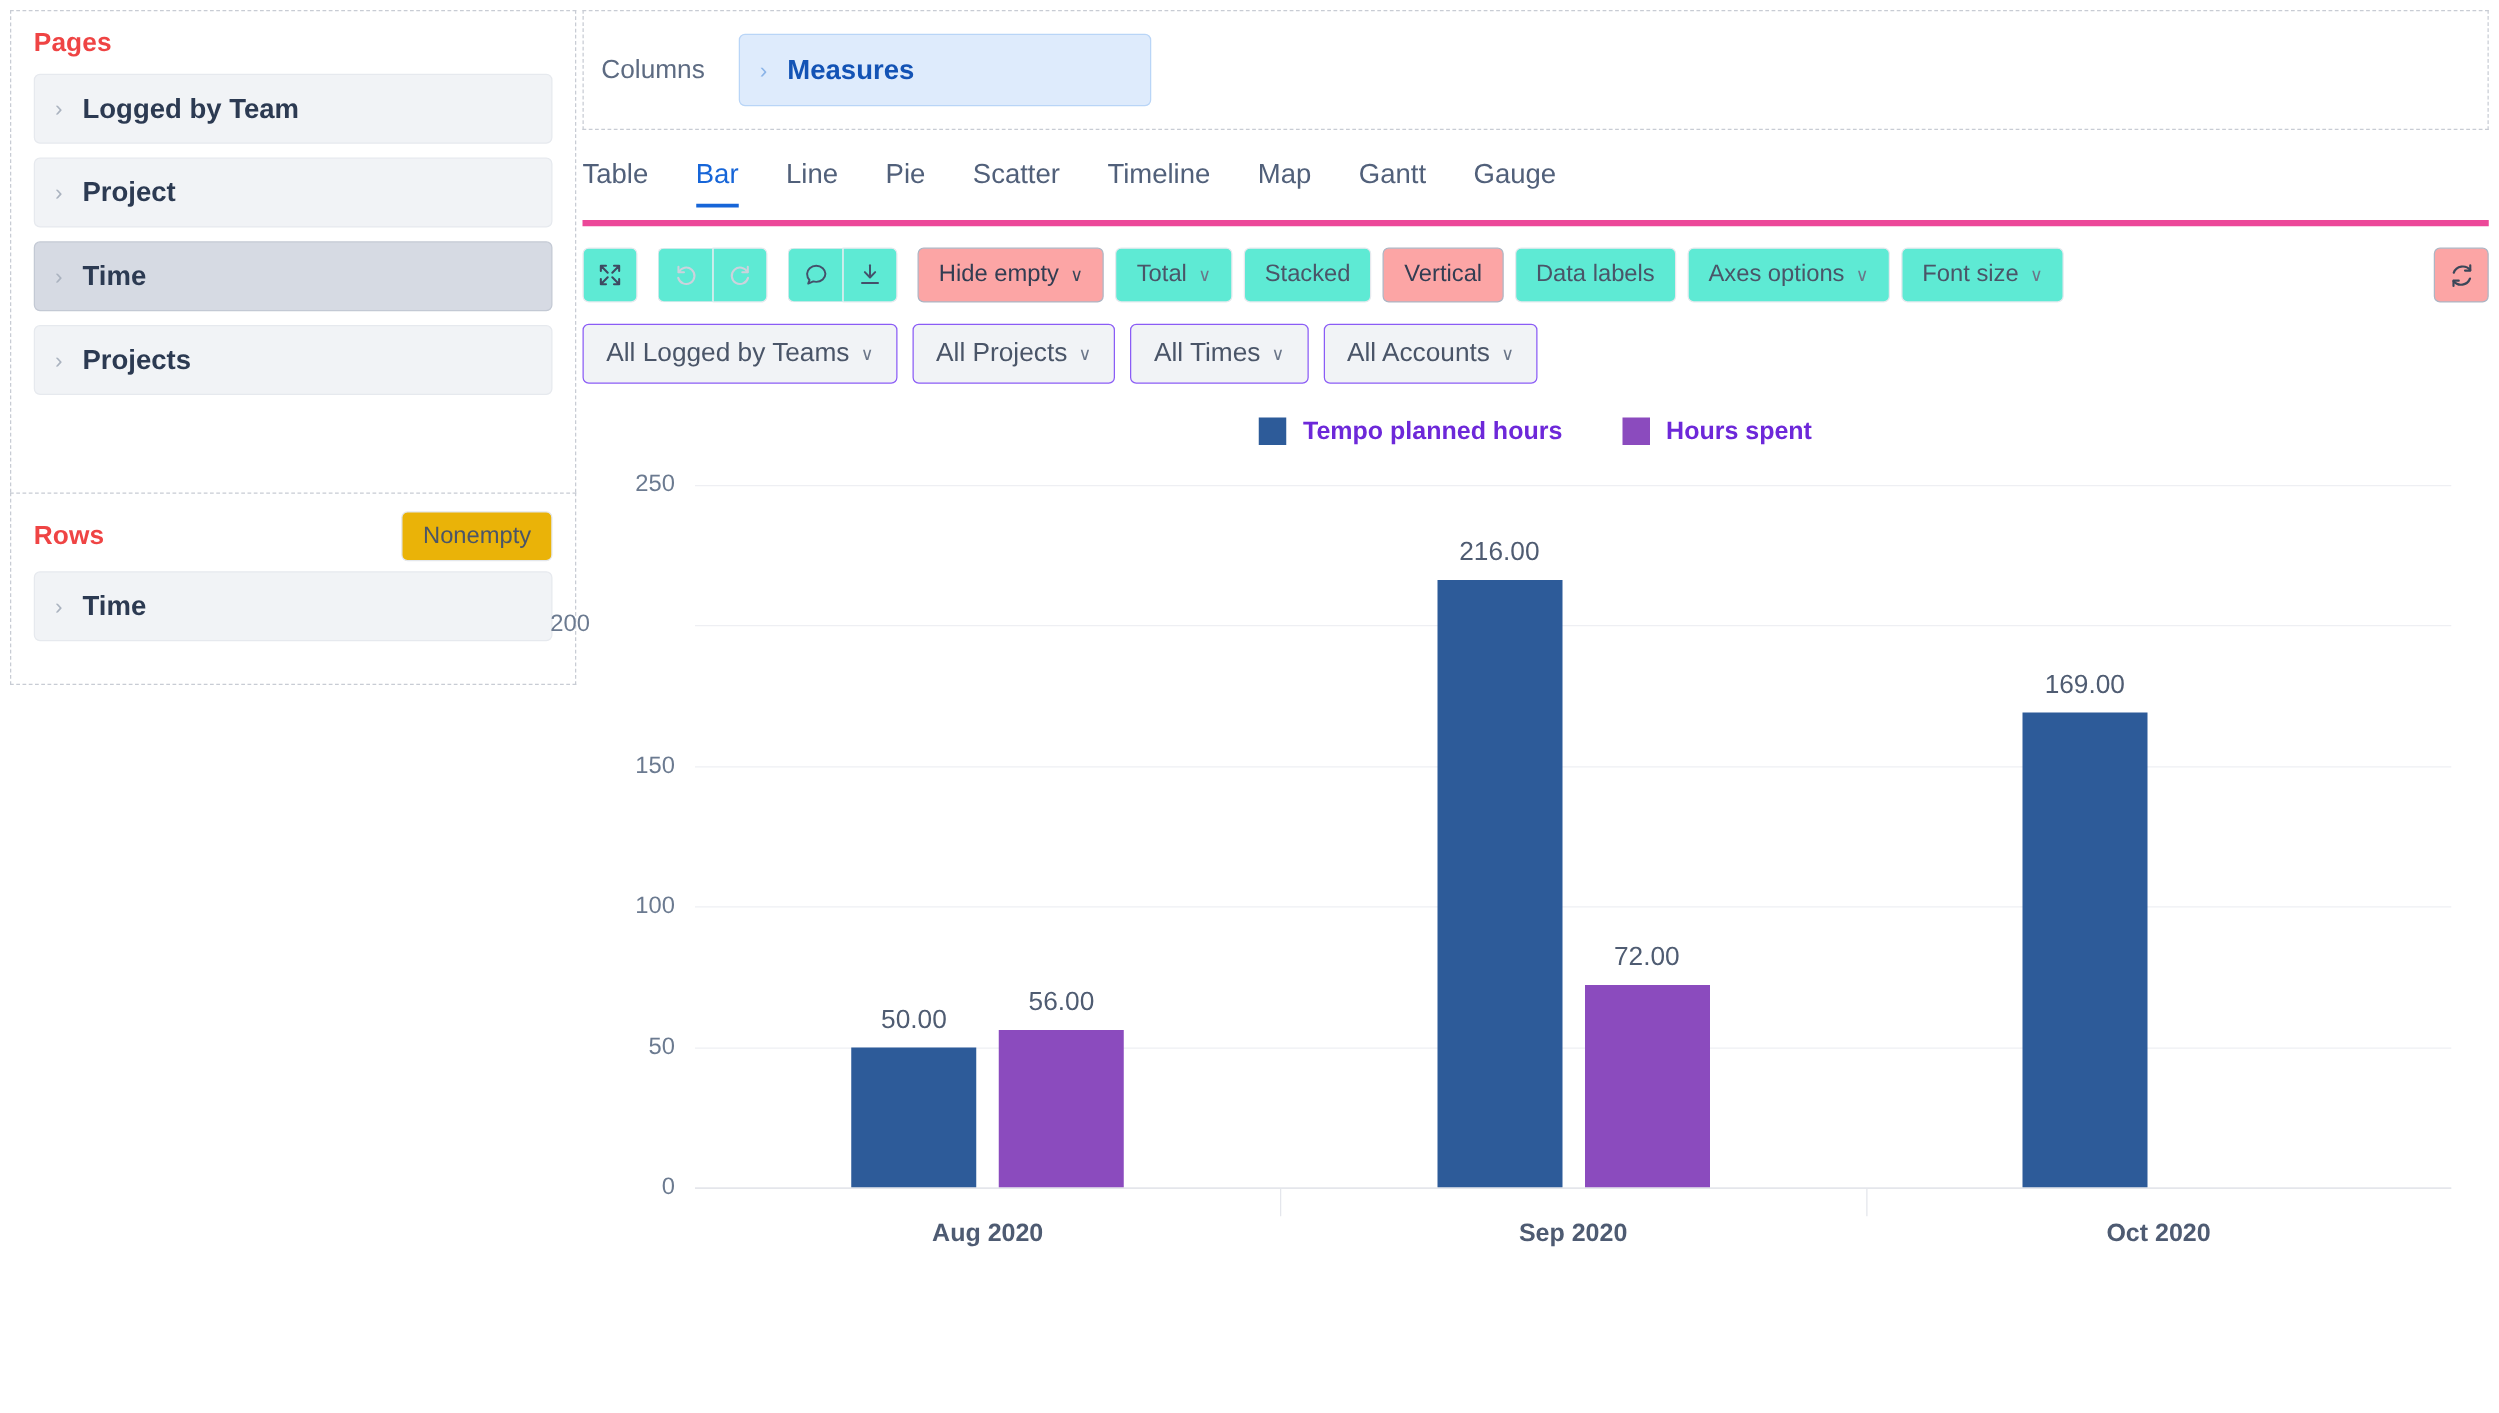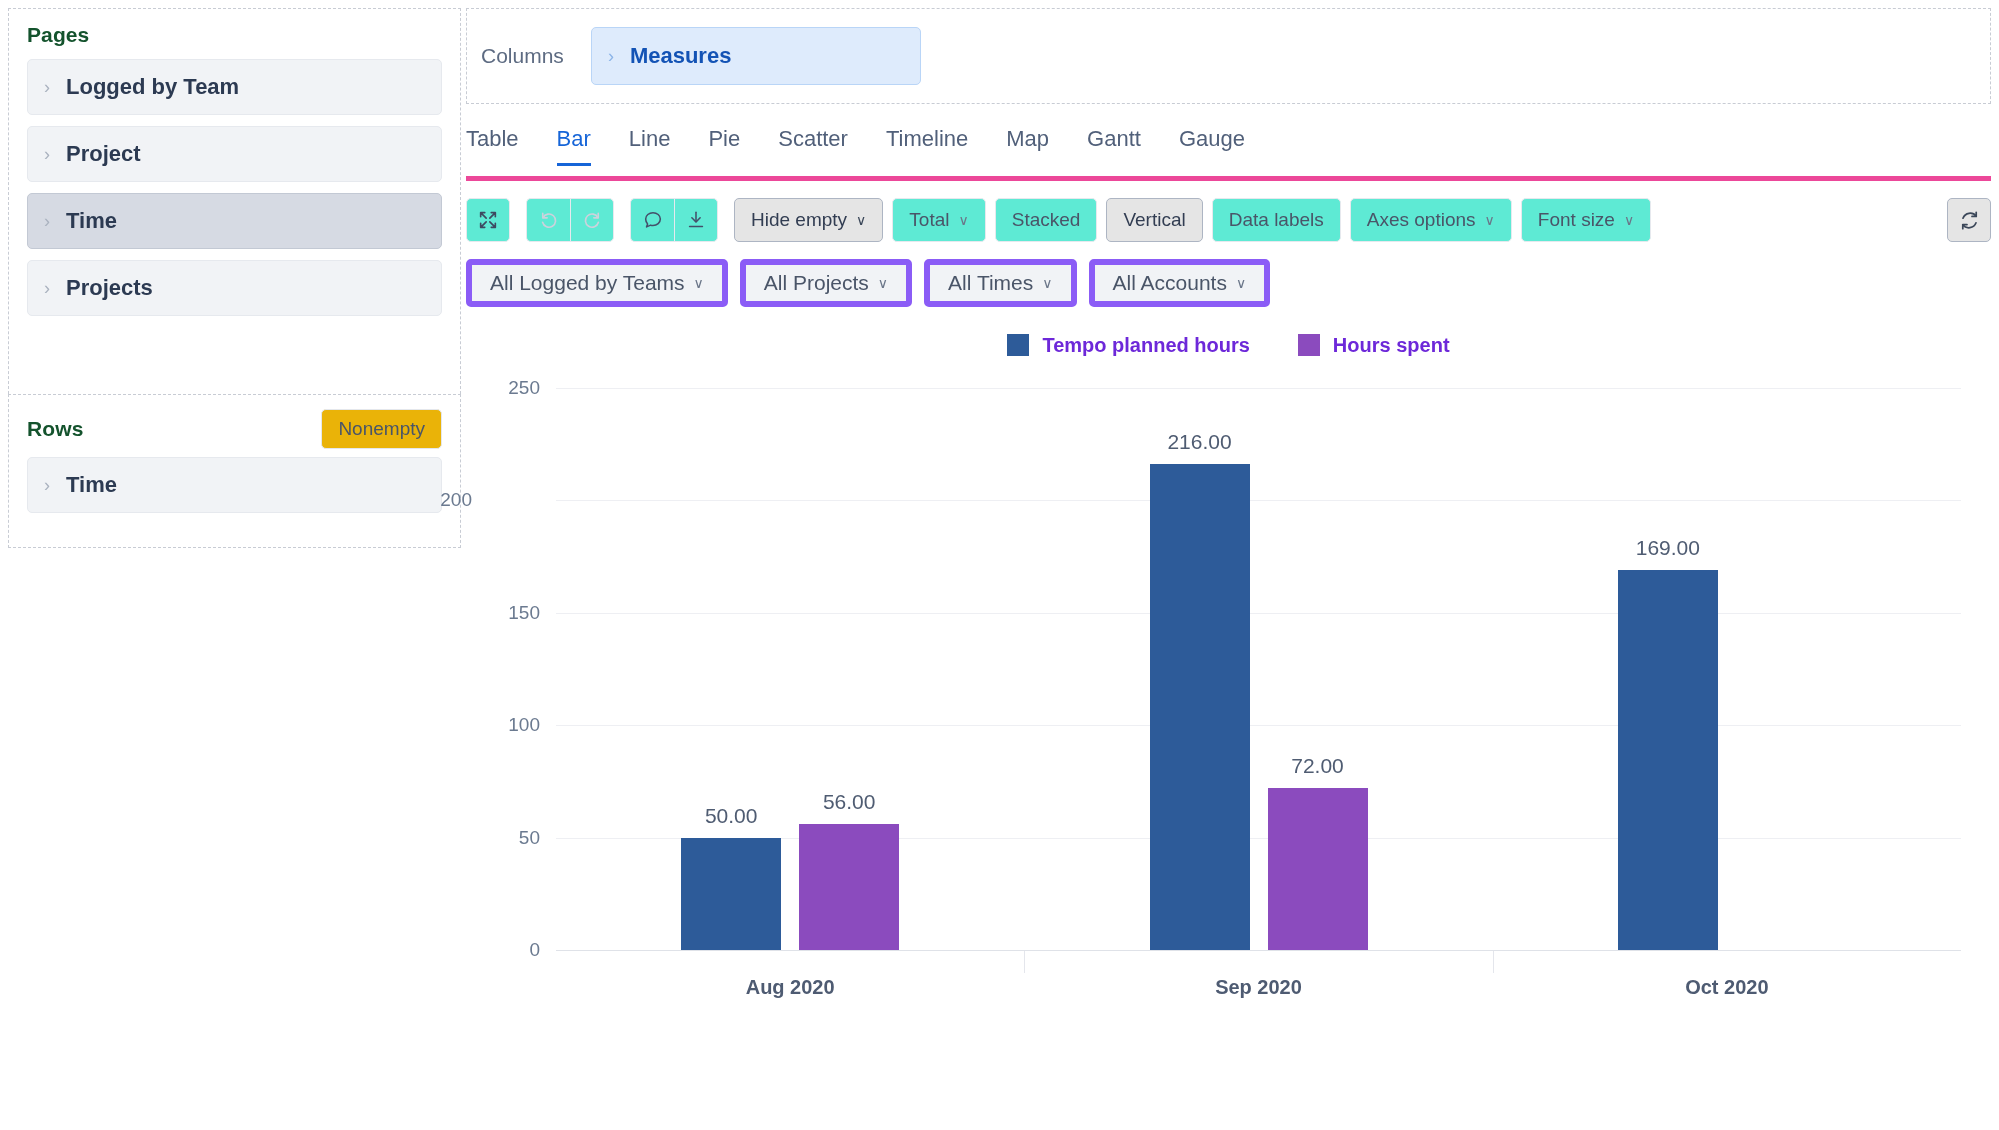--- a/index.html
+++ b/index.html
@@ -18,21 +18,21 @@
     width: 453px; height: 540px;
   }
   .zone {
     border: 1px dashed #c8ccd4;
     padding: 14px 18px 20px 18px;
     background: #fff;
   }
   .zone-pages { height: 386px; border-bottom: none; }
   .zone-rows  { height: 154px; }
   .zone-title {
-    font-size: 21px; font-weight: 700; color: #14532d;
+    font-size: 21px; font-weight: 700; color: #ef4444;
     margin-bottom: 12px; letter-spacing: .1px;
   }
   .rows-head { display: flex; align-items: center; justify-content: space-between; margin-bottom: 8px; }
   .nonempty-btn {
     background: #eab308; border: 1px solid #e4e7ec; border-radius: 5px;
     font-size: 19px; color: #4a5costa; color:#4a5568;
     padding: 8px 16px; cursor: pointer;
   }
   .field-chip {
     display: flex; align-items: center;
@@ -86,38 +86,38 @@
     position: absolute; left: 466px; top: 192px; width: 1525px; height: 56px;
     display: flex; align-items: center;
   }
   .tbtn {
     height: 44px; background: #5eead4; border: 1px solid #e6e9ee; border-radius: 5px;
     display: flex; align-items: center; justify-content: center;
     font-size: 19px; color: #4a5568; padding: 0 16px; cursor: pointer;
     margin-right: 9px; white-space: nowrap;
   }
   .tbtn.icon-only { width: 44px; padding: 0; }
-  .tbtn.active { background: #e5e5e5; border-color: #adb5c3; color: #323d52; }
+  .tbtn.active { background: #fca5a5; border-color: #adb5c3; color: #323d52; }
   .tbtn.disabled { color: #c5cbd5; cursor: default; }
   .tgroup { display: flex; margin-right: 9px; }
   .tgroup .tbtn { margin-right: 0; border-radius: 0; border-right-width: 0; }
   .tgroup .tbtn:first-child { border-radius: 5px 0 0 5px; }
   .tgroup .tbtn:last-child  { border-radius: 0 5px 5px 0; border-right-width: 1px; }
   .caret { margin-left: 9px; font-size: 14px; color: #6b7689; line-height: 1; }
   .tbtn.active .caret { color: #3b4759; }
   .spacer { flex: 1 1 auto; }
   .tbtn svg { display: block; }
 
   
   #filters {
     position: absolute; left: 466px; top: 255px; width: 1525px; height: 56px;
     display: flex; align-items: center;
   }
   .fbtn {
-    height: 48px; background: #f1f3f6; border: 6px solid #8b5cf6; border-radius: 5px;
+    height: 48px; background: #f1f3f6; border: 1px solid #8b5cf6; border-radius: 5px;
     display: flex; align-items: center; padding: 0 18px; cursor: pointer;
     font-size: 21px; color: #4a5568; margin-right: 12px; white-space: nowrap;
   }
 
   
   #chart-area { position: absolute; left: 466px; top: 320px; width: 1525px; height: 700px; }
   #legend { display: flex; justify-content: center; align-items: center; height: 50px; }
   .legend-item { display: flex; align-items: center; margin: 0 24px; }
   .legend-swatch { width: 22px; height: 22px; margin-right: 13px; flex: none; }
   .legend-label { font-size: 20px; font-weight: 700; color: #6d28d9; white-space: nowrap; }

